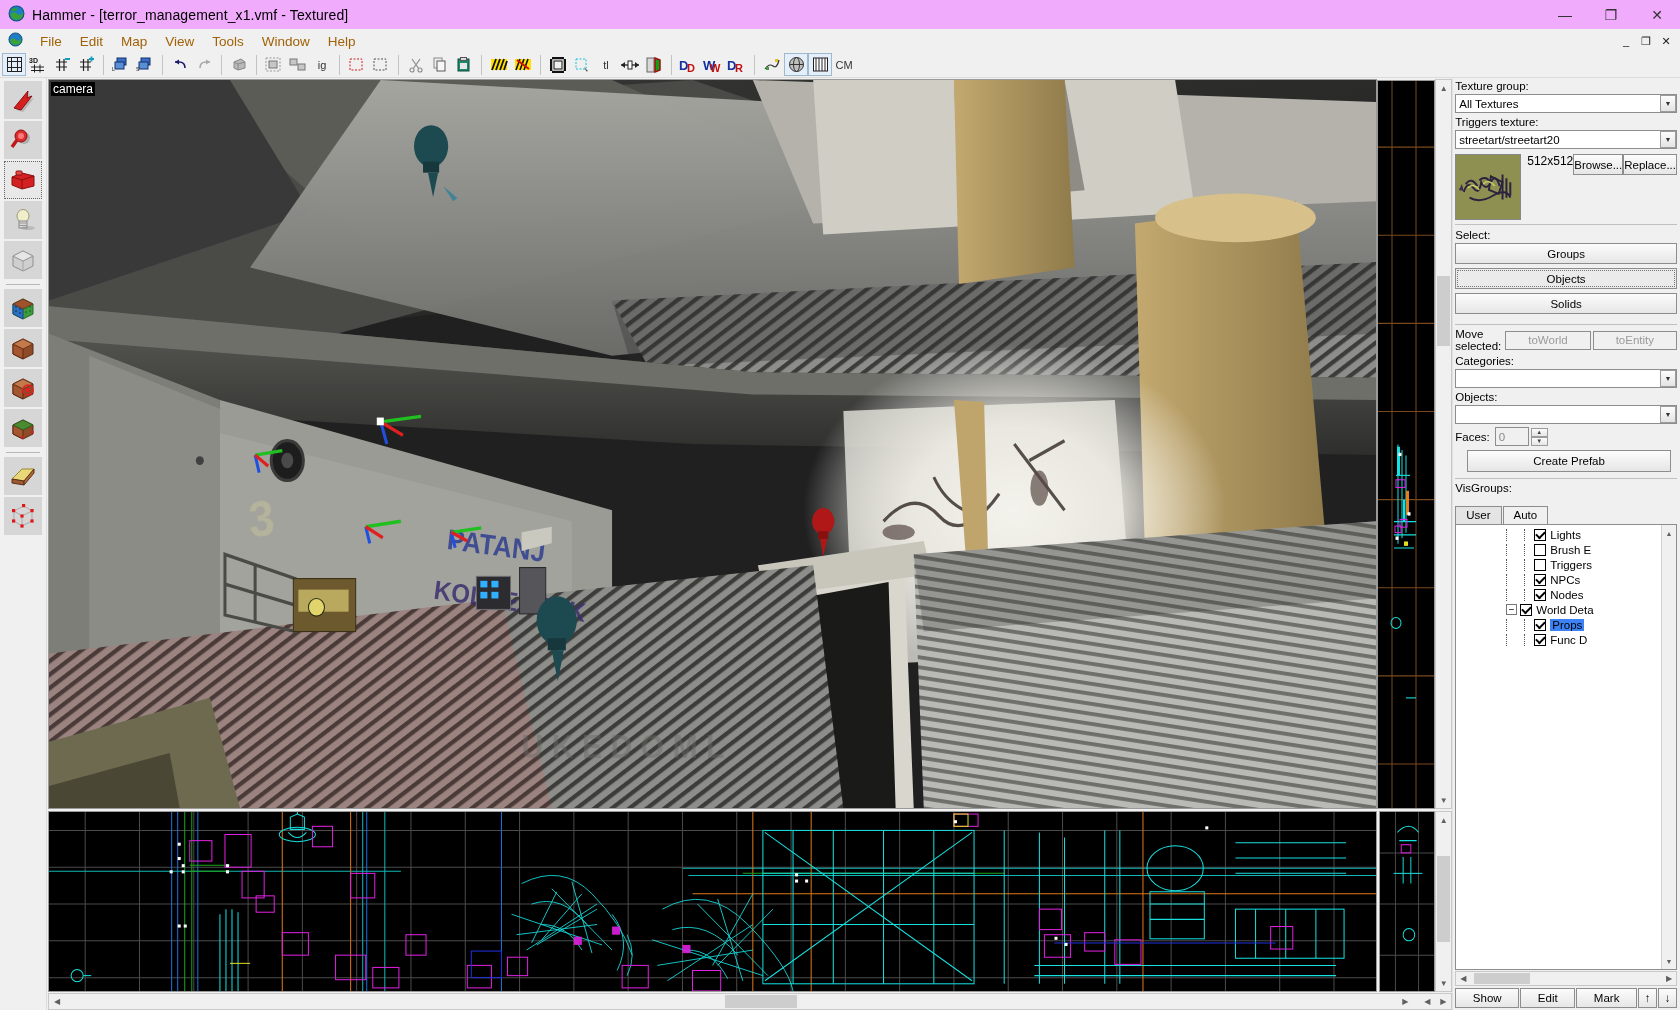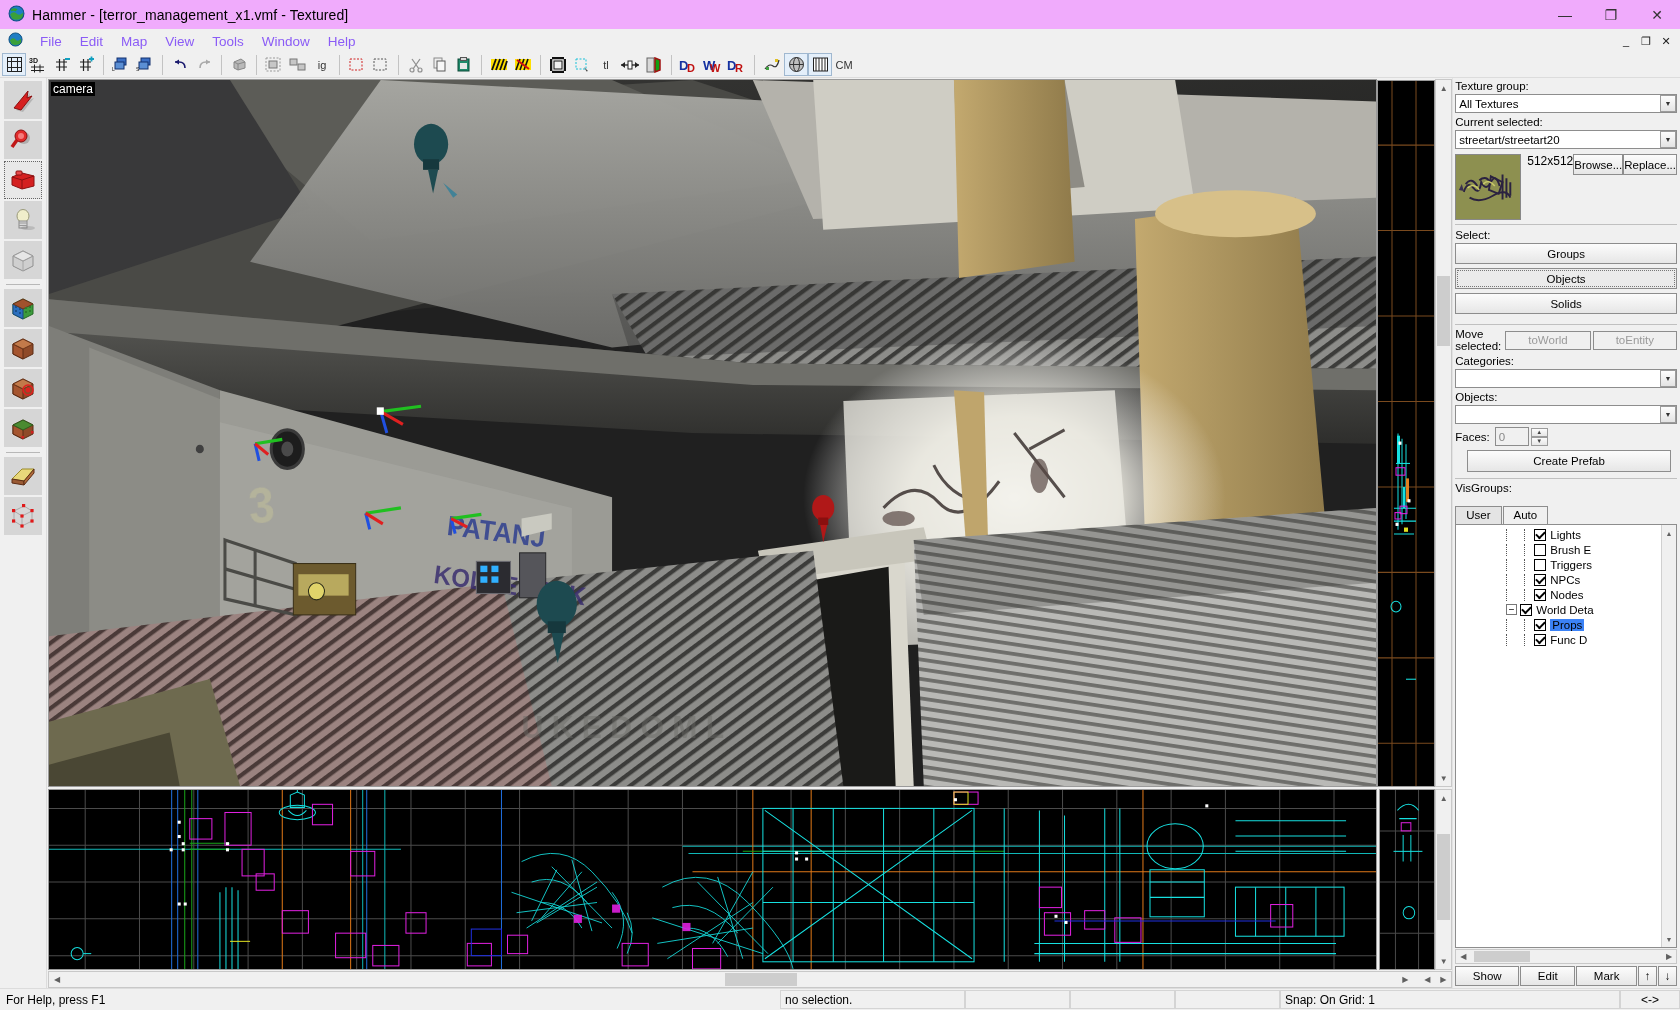--- a/index.html
+++ b/index.html
@@ -48,21 +48,21 @@
     flex: 0 0 22px;
     background: #f0f0f0;
     display: flex;
     align-items: center;
     position: relative;
   }
   .menubar .mdiicon { margin: 0 8px 0 8px; }
   .menubar .mi {
     padding: 2px 9px;
     font-size: 13.5px;
-    color: #8b5cf6;
+    color: #a16207;
     cursor: default;
   }
   .mdi-controls { margin-left: auto; display: flex; padding-right: 4px; }
   .mdi-controls span {
     width: 20px; height: 18px;
     display: flex; align-items: center; justify-content: center;
     font-size: 11px; color: #222;
     border: 1px solid transparent;
   }
 
@@ -1122,21 +1122,21 @@
     </div>
 
     <div class="rightpanel">
 
       <div class="lbl">Texture group:</div>
       <div class="combo">
         <span class="cv">All Textures</span>
         <span class="arrow">▼</span>
       </div>
 
-      <div class="lbl">Current selected:</div>
+      <div class="lbl">Triggers texture:</div>
       <div class="combo">
         <span class="cv">streetart/streetart20</span>
         <span class="arrow">▼</span>
       </div>
 
       <div class="texrow">
         <div class="texthumb">
           <svg width="100%" height="100%" viewBox="0 0 66 66" preserveAspectRatio="none">
             <rect width="66" height="66" fill="#8d9050"></rect>
             <g stroke="#2b2240" stroke-width="2" fill="none">
@@ -1291,23 +1291,14 @@
           <div class="bbtn">Show</div>
           <div class="bbtn">Edit</div>
           <div class="bbtn">Mark</div>
           <div class="bbtn sq">↑</div>
           <div class="bbtn sq">↓</div>
         </div>
       </div>
     </div>
   </div>
 
-  <div class="statusbar">
-    <div class="sbcell first">For Help, press F1</div>
-    <div class="sbcell sbmid">no selection.</div>
-    <div class="sbcell sbsm"></div>
-    <div class="sbcell sbsm"></div>
-    <div class="sbcell sbsm"></div>
-    <div class="sbcell sbsnap">Snap: On  Grid: 1</div>
-    <div class="sbcell" style="flex:0 0 60px;justify-content:center;">&lt;-&gt;</div>
-  </div>
 
 </div>
 
 </body></html>

